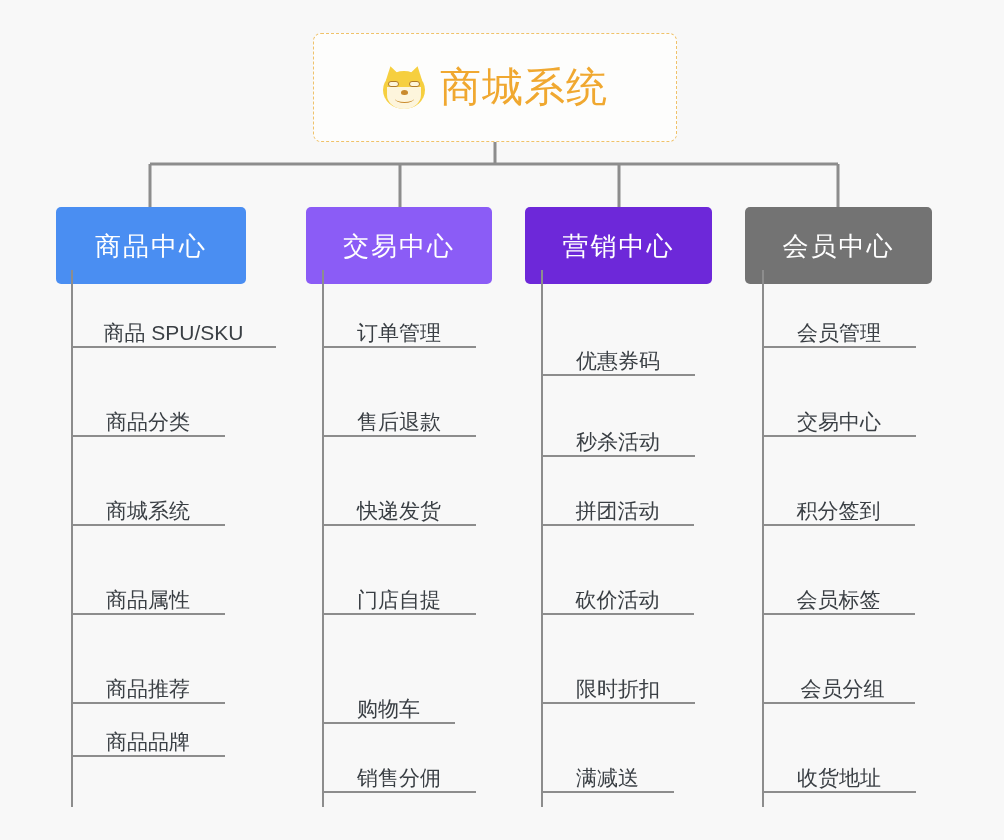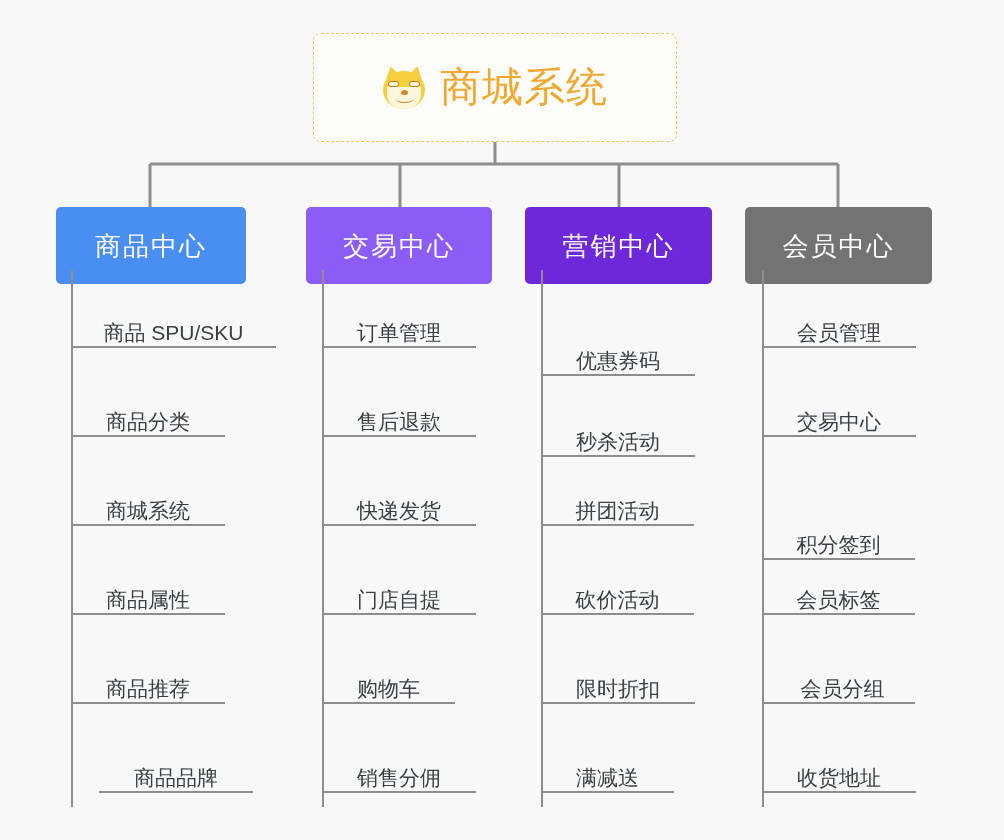--- a/index.html
+++ b/index.html
@@ -188,42 +188,42 @@
   </div>
   <div class="leaf" style="left:71px; top:499px; width:154px;">
     <span class="leaf-label">商城系统</span>
   </div>
   <div class="leaf" style="left:71px; top:588px; width:154px;">
     <span class="leaf-label">商品属性</span>
   </div>
   <div class="leaf" style="left:71px; top:677px; width:154px;">
     <span class="leaf-label">商品推荐</span>
   </div>
-  <div class="leaf" style="left:71px; top:766px; width:154px;margin-left:28px;">
+  <div class="leaf" style="left:71px; top:730px; width:154px;">
     <span class="leaf-label">商品品牌</span>
   </div>
 
   <div class="category" style="left:306px; top:207px; width:186px; background:#8b5cf6;">
     <span class="cat-label">交易中心</span>
   </div>
   <div class="spine" style="left:322px; top:270px; height:537px;"></div>
 
   <div class="leaf" style="left:322px; top:321px; width:154px;">
     <span class="leaf-label">订单管理</span>
   </div>
   <div class="leaf" style="left:322px; top:410px; width:154px;">
     <span class="leaf-label">售后退款</span>
   </div>
   <div class="leaf" style="left:322px; top:499px; width:154px;">
     <span class="leaf-label">快递发货</span>
   </div>
   <div class="leaf" style="left:322px; top:588px; width:154px;align-items:center;">
     <span class="leaf-label">门店自提</span>
   </div>
-  <div class="leaf" style="left:322px; top:677px; width:133px;">
+  <div class="leaf" style="left:322px; top:697px; width:133px;">
     <span class="leaf-label">购物车</span>
   </div>
   <div class="leaf" style="left:322px; top:766px; width:154px;">
     <span class="leaf-label">销售分佣</span>
   </div>
 
   <div class="category" style="left:525px; top:207px; width:187px; background:#6d28d9;">
     <span class="cat-label">营销中心</span>
   </div>
   <div class="spine" style="left:541px; top:270px; height:537px;"></div>
@@ -251,21 +251,21 @@
     <span class="cat-label">会员中心</span>
   </div>
   <div class="spine" style="left:762px; top:270px; height:537px;"></div>
 
   <div class="leaf" style="left:762px; top:321px; width:154px;">
     <span class="leaf-label">会员管理</span>
   </div>
   <div class="leaf" style="left:762px; top:410px; width:154px;">
     <span class="leaf-label">交易中心</span>
   </div>
-  <div class="leaf" style="left:762px; top:499px; width:153px;margin-top:34px;">
+  <div class="leaf" style="left:762px; top:499px; width:153px;">
     <span class="leaf-label">积分签到</span>
   </div>
   <div class="leaf" style="left:762px; top:588px; width:153px;">
     <span class="leaf-label">会员标签</span>
   </div>
   <div class="leaf" style="left:762px; top:677px; width:153px;padding-left:8px;">
     <span class="leaf-label">会员分组</span>
   </div>
   <div class="leaf" style="left:762px; top:766px; width:154px;">
     <span class="leaf-label">收货地址</span>

